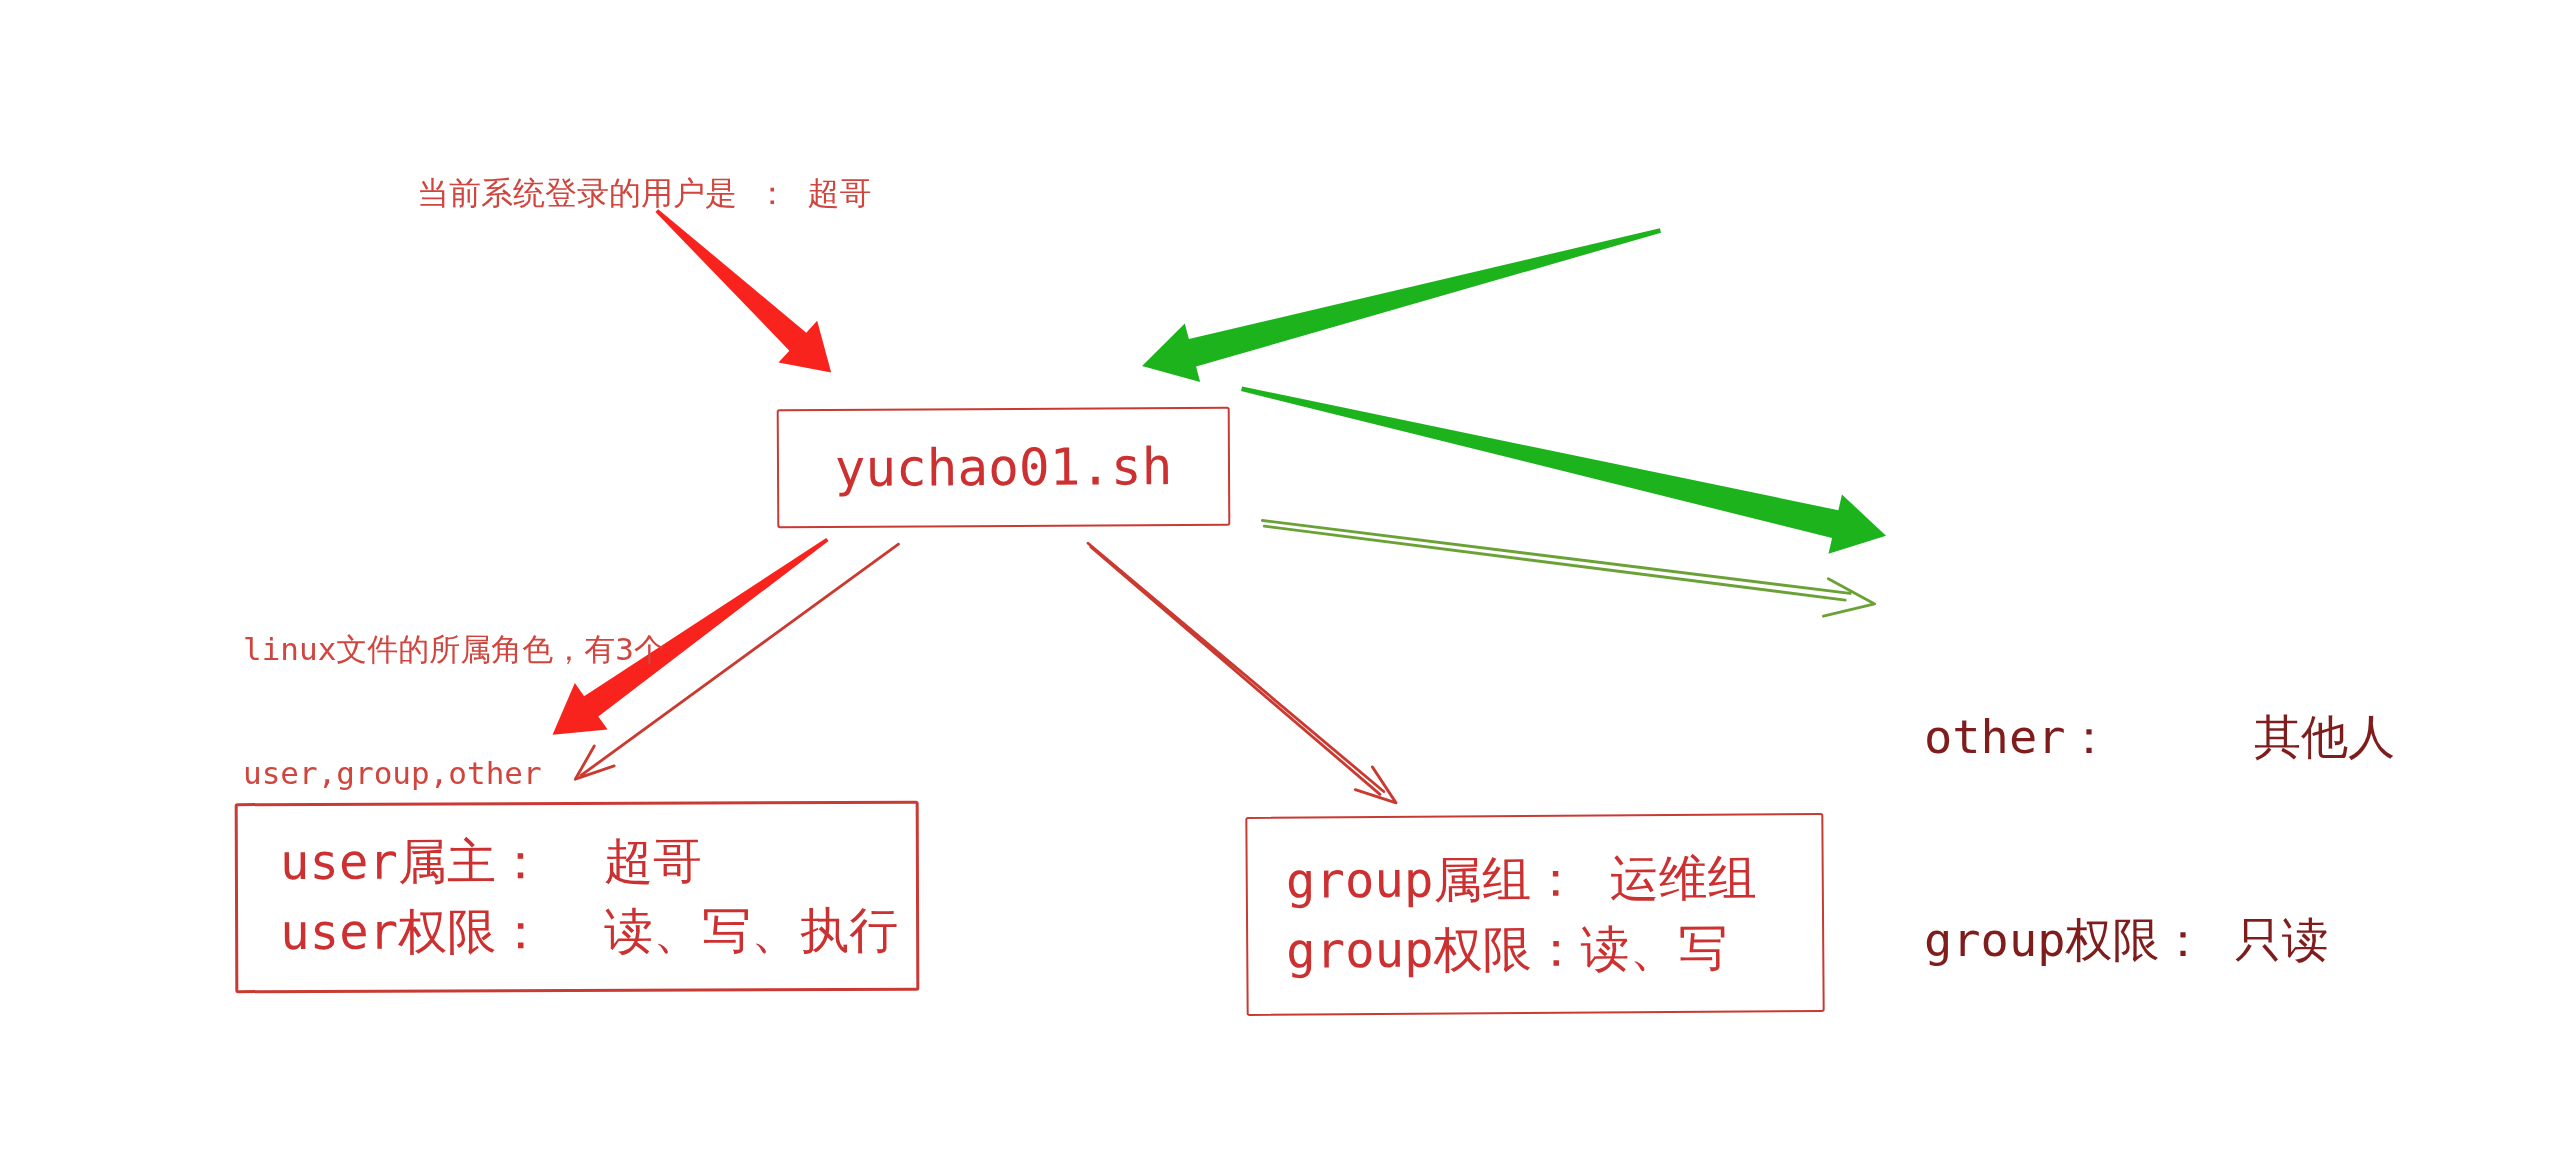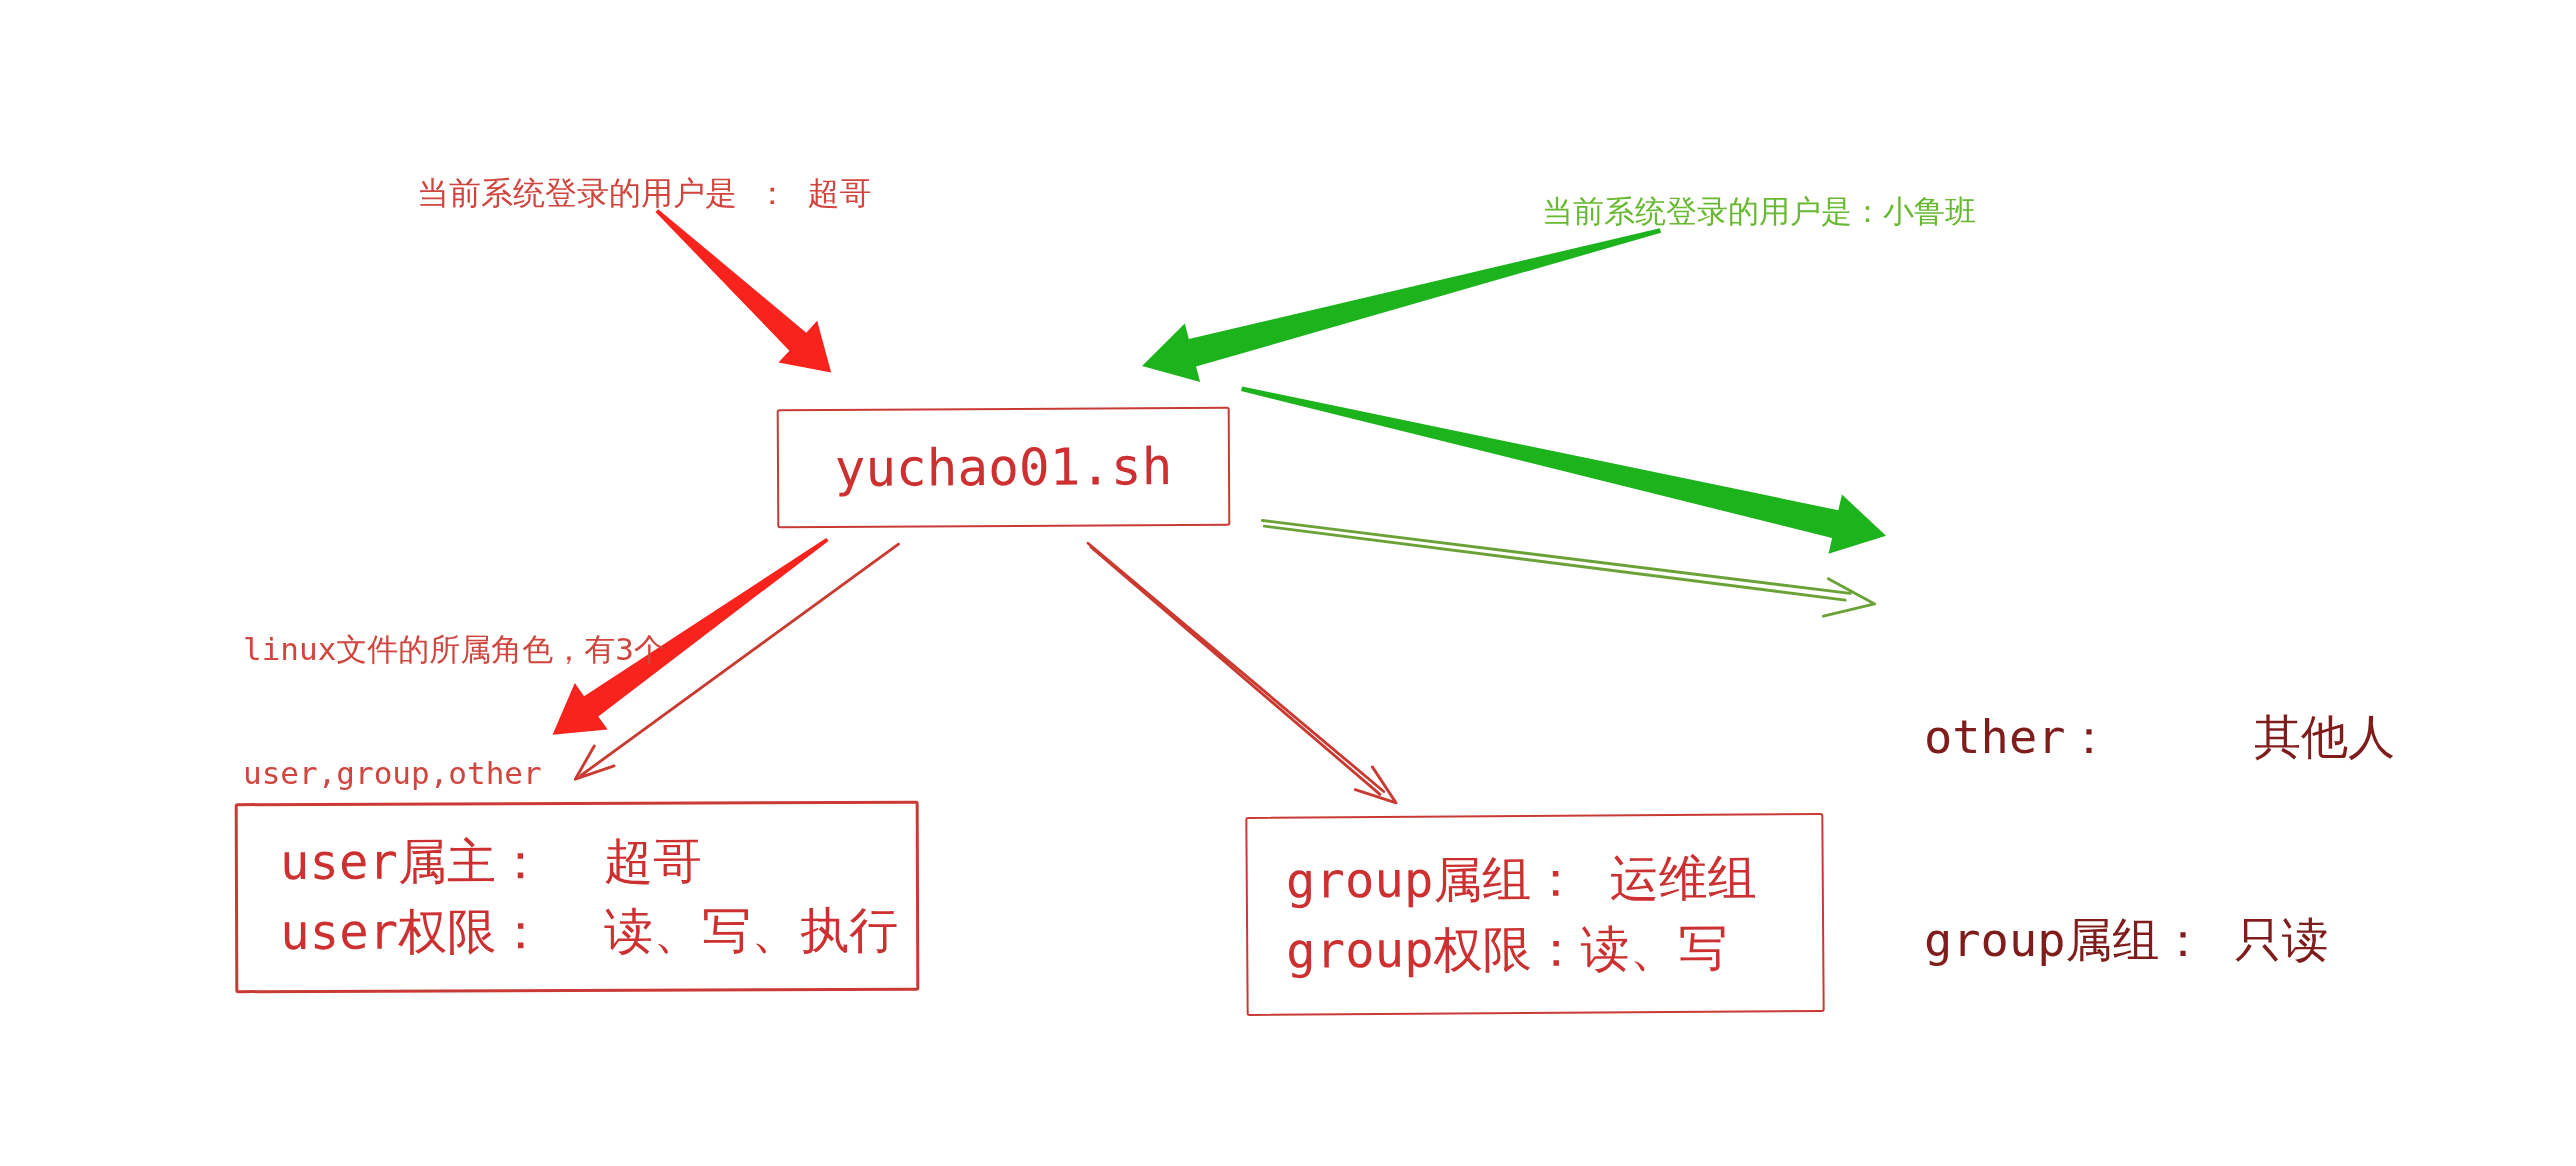--- a/index.html
+++ b/index.html
@@ -80,21 +80,20 @@
 
     <polygon class="c-red-bright" points="871.8,567.4 616.3,734.5 606.5,720.6 583,775 641.1,769.6 631.3,755.7 874.2,570.6"></polygon>
 
     <path class="s-red-thin" d="M948,574 L613,818 M627,787 L607,822 L648,808"></path>
 
     <path class="s-red-thin" d="M1148,573 L1460,835 M1151,577 L1456,838 M1448,809 L1473,847 L1430,833"></path>
   </svg>
 
   <div class="txt label-red">当前系统登录的用户是 ： 超哥</div>
 
-  <div class="txt label-green">当前系统登录的用户是：小鲁班</div>
 
   <div class="txt note-roles">
     <div>linux文件的所属角色，有3个</div>
     <div>user,group,other</div>
   </div>
 
   <div class="box file-box">
     <div class="txt-inline">yuchao01.sh</div>
   </div>
 
@@ -103,17 +102,17 @@
     <div style="white-space:pre">user权限：  读、写、执行</div>
   </div>
 
   <div class="box group-box">
     <div style="white-space:pre">group属组： 运维组</div>
     <div style="white-space:pre">group权限：读、写</div>
   </div>
 
   <div class="txt other-block">
     <div>other：     其他人</div>
-    <div>group属组： 只读</div>
+    <div>group权限： 只读</div>
   </div>
 
 </div>
 
 
 </body></html>

